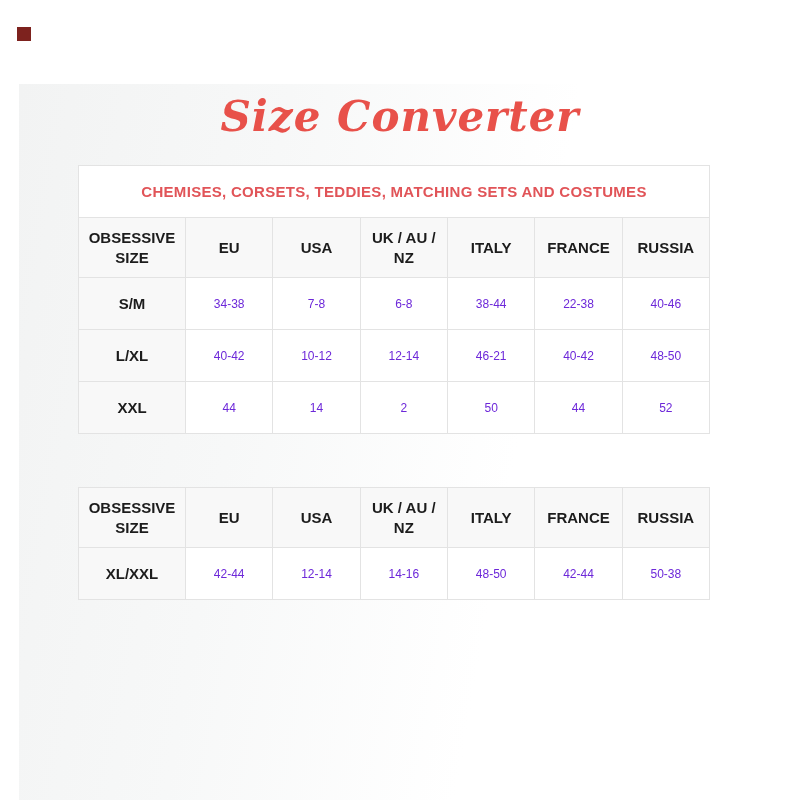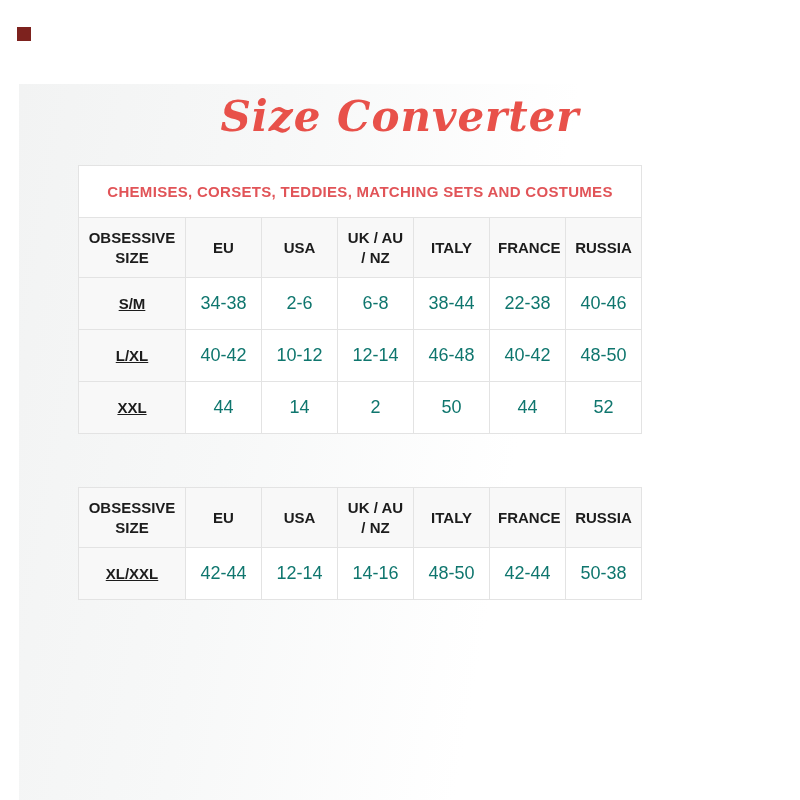--- a/index.html
+++ b/index.html
@@ -43,21 +43,21 @@
     color: #e8514a;
   }
   .table-wrap {
     position: absolute;
     left: 78px;
     width: 648px;
   }
   .table-wrap.first  { top: 165px; }
   .table-wrap.second { top: 487px; }
   table {
-    width: 564px;
+    width: 632px;
     border-collapse: collapse;
     background: #ffffff;
     table-layout: fixed;
   }
   td, th {
     border: 1px solid #e3e3e3;
     text-align: center;
     vertical-align: middle;
   }
   .caption-cell {
@@ -72,29 +72,28 @@
     height: 51px;
     background: #f8f8f8;
     color: #1c1c1c;
     font-weight: 700;
     font-size: 15px;
     line-height: 1.3;
     padding: 4px 8px;
   }
   td {
     height: 49px;
-    color: #0f766e;
-    font-size: 18px;
+    color: #6d28d9;
+    font-size: 12px;
   }
   td.size-label {
     background: #f8f8f8;
     color: #1c1c1c;
     font-weight: 700;
     font-size: 15px;
-    text-decoration: underline;
   }
   col.size-col { width: 107px; }
 </style>
 </head>
 <body>
 
 <div class="bg-panel"></div>
 <div class="corner-square"></div>
 
 <h1 class="page-title">Size Converter</h1>
@@ -119,32 +118,32 @@
           <th>EU</th>
           <th>USA</th>
           <th>UK / AU / NZ</th>
           <th>ITALY</th>
           <th>FRANCE</th>
           <th>RUSSIA</th>
         </tr>
         <tr>
           <td class="size-label">S/M</td>
           <td class="value-cell">34-38</td>
-          <td class="value-cell">2-6</td>
+          <td class="value-cell">7-8</td>
           <td class="value-cell">6-8</td>
           <td class="value-cell">38-44</td>
           <td class="value-cell">22-38</td>
           <td class="value-cell">40-46</td>
         </tr>
         <tr>
           <td class="size-label">L/XL</td>
           <td class="value-cell">40-42</td>
           <td class="value-cell">10-12</td>
           <td class="value-cell">12-14</td>
-          <td class="value-cell">46-48</td>
+          <td class="value-cell">46-21</td>
           <td class="value-cell">40-42</td>
           <td class="value-cell">48-50</td>
         </tr>
         <tr>
           <td class="size-label">XXL</td>
           <td class="value-cell">44</td>
           <td class="value-cell">14</td>
           <td class="value-cell">2</td>
           <td class="value-cell">50</td>
           <td class="value-cell">44</td>

